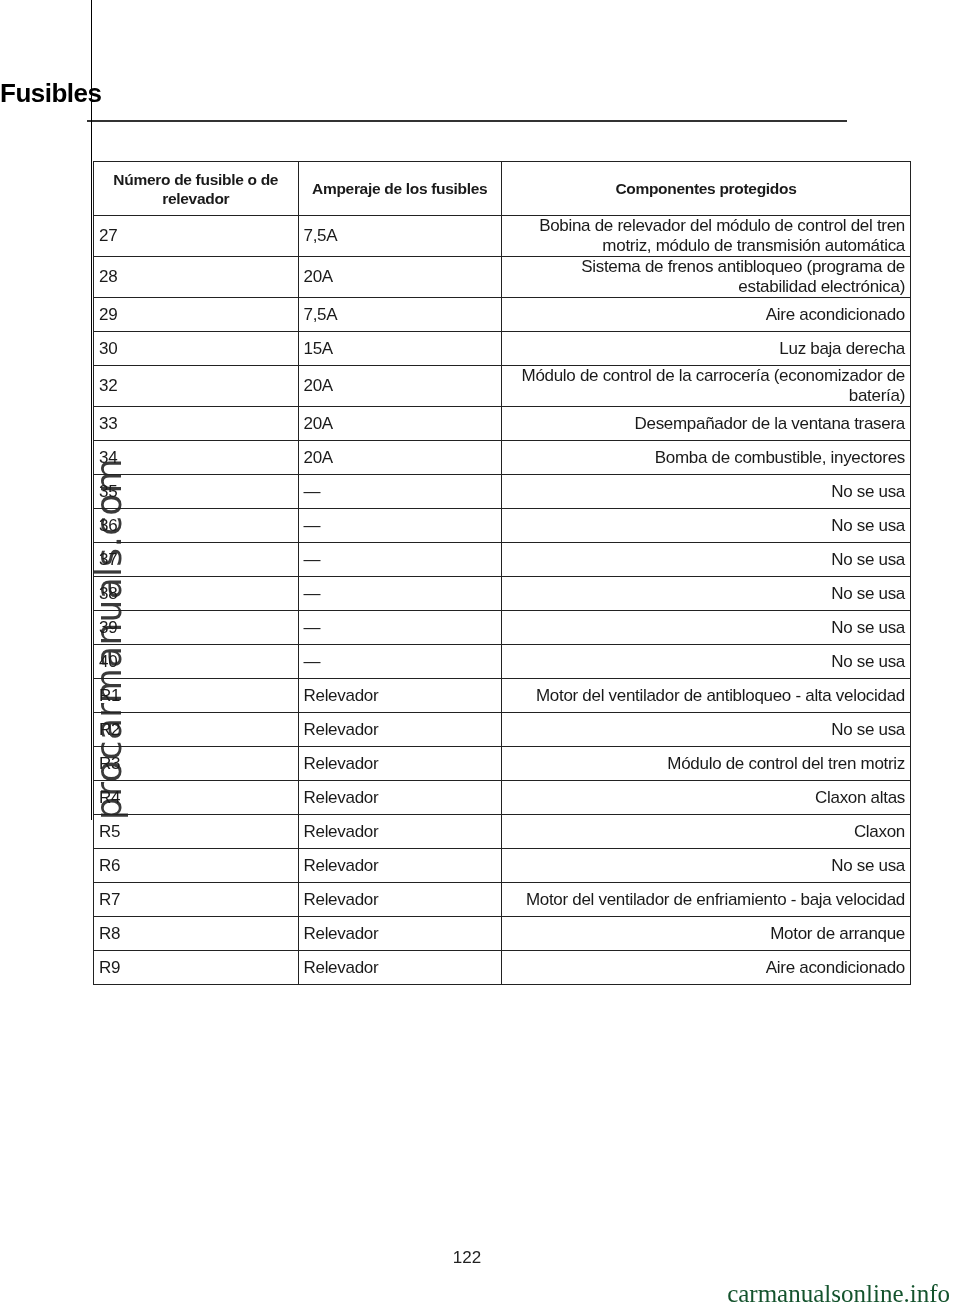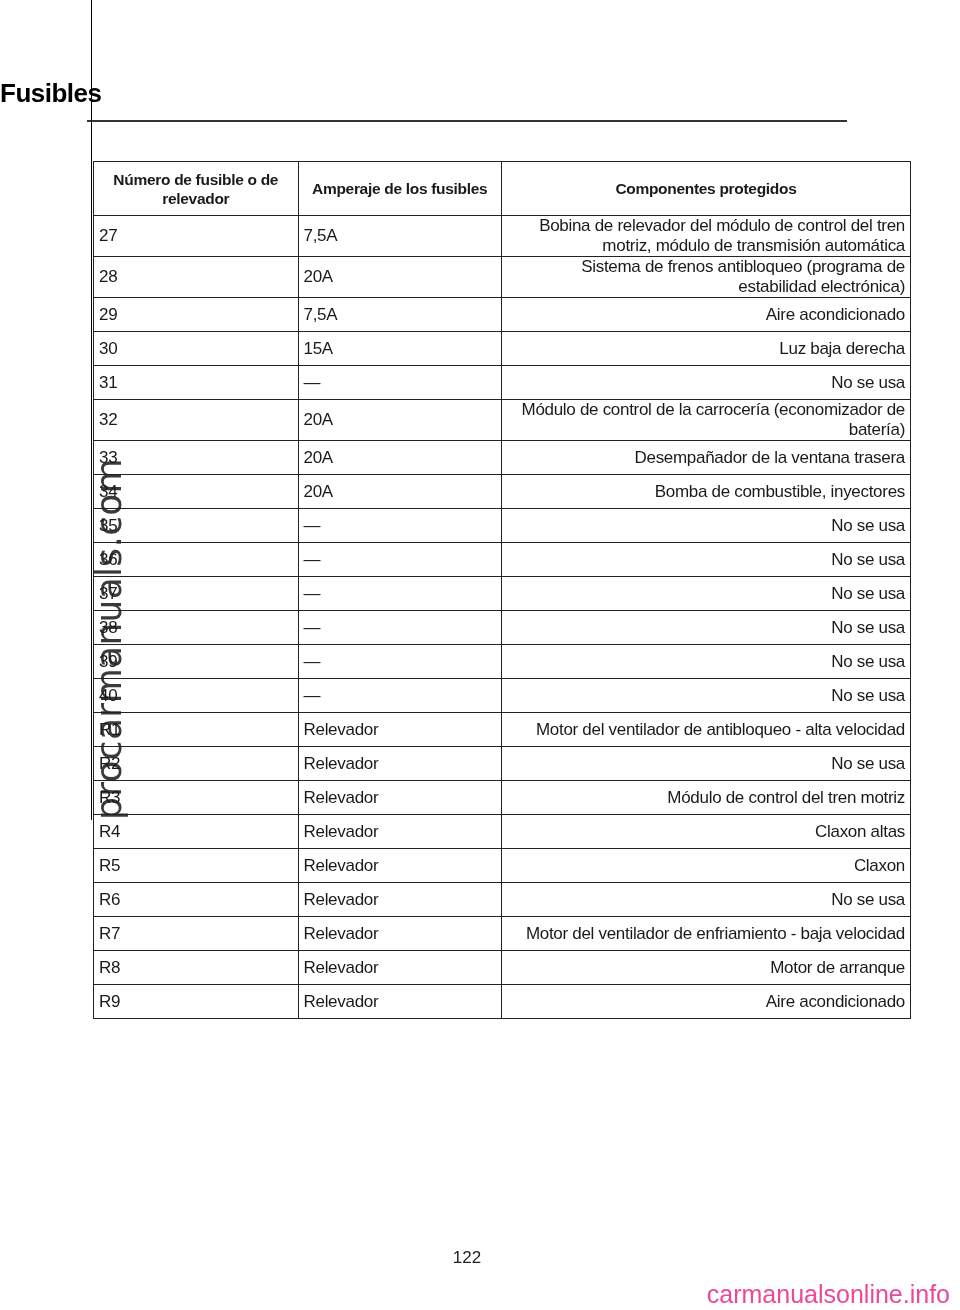--- a/index.html
+++ b/index.html
@@ -15,22 +15,22 @@
   .side-line { position: absolute; left: 91px; top: 0; height: 820px; border-left: 1px solid #000; }
   table.fuse-table { position: absolute; left: 93px; top: 161px; width: 818px;
                      border-collapse: collapse; font-size: 17px; letter-spacing: -0.3px; }
   table.fuse-table th, table.fuse-table td { border: 1.5px solid #222; padding: 0 5px; vertical-align: middle; }
   table.fuse-table th { font-weight: bold; font-size: 15.5px; line-height: 19px; height: 53px; text-align: center; }
   table.fuse-table td { height: 33px; line-height: 20px; }
   table.fuse-table td.c-num, table.fuse-table td.c-amp { }
   table.fuse-table td.c-comp { text-align: right; padding-left: 5px; }
   col.col1 { width: 187px; } col.col2 { width: 186px; } col.col3 { width: 374px; }
   .page-number { position: absolute; left: 0; width: 934px; top: 1248px; text-align: center; font-size: 17px; color: #222; }
-  .footer-watermark { position: absolute; right: 10px; top: 1280px; font-size: 25px; color: #ec4899;
-                      font-family: Liberation Sans, sans-serif; }
+  .footer-watermark { position: absolute; right: 10px; top: 1280px; font-size: 25px; color: #14532d;
+                      font-family: Liberation Serif, serif; }
 </style>
 </head>
 <body>
 
 <div class="page-title">Fusibles</div>
 <div class="title-rule"></div>
 
 <div class="side-line"></div>
 <div class="side-watermark">procarmanuals.com</div>
 
@@ -60,25 +60,20 @@
       </tr>
       <tr>
         <td class="c-num">29</td>
         <td class="c-amp">7,5A</td>
         <td class="c-comp">Aire acondicionado</td>
       </tr>
       <tr>
         <td class="c-num">30</td>
         <td class="c-amp">15A</td>
         <td class="c-comp">Luz baja derecha</td>
-      </tr>
-      <tr>
-        <td class="c-num">31</td>
-        <td class="c-amp">—</td>
-        <td class="c-comp">No se usa</td>
       </tr>
       <tr>
         <td class="c-num">32</td>
         <td class="c-amp">20A</td>
         <td class="c-comp">Módulo de control de la carrocería (economizador de batería)</td>
       </tr>
       <tr>
         <td class="c-num">33</td>
         <td class="c-amp">20A</td>
         <td class="c-comp">Desempañador de la ventana trasera</td>

